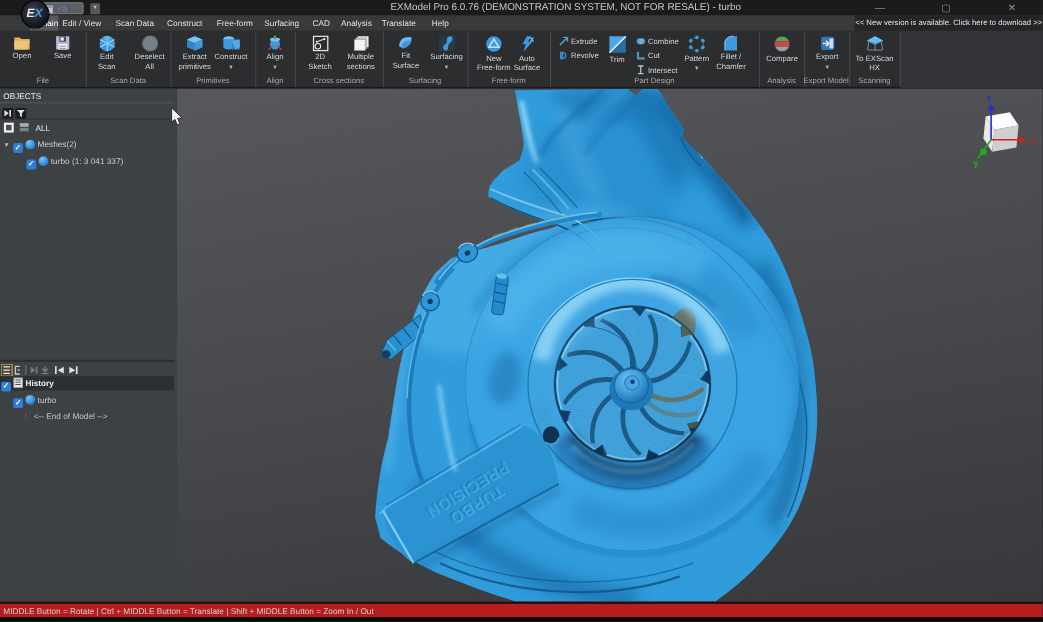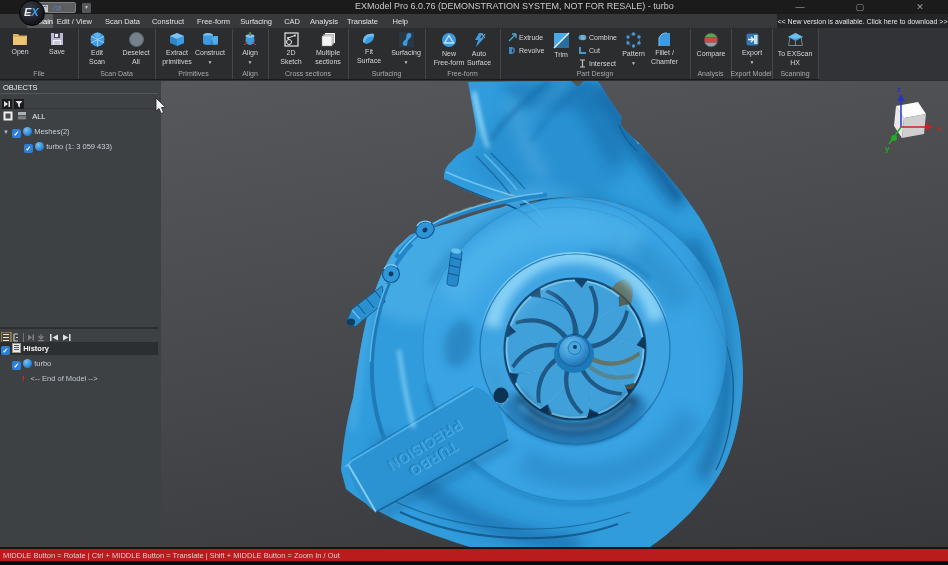--- a/index.html
+++ b/index.html
@@ -289,21 +289,21 @@
       <svg width="10" height="10" viewBox="0 0 10 10" style="vertical-align:-2px;">
           <rect x="0.5" y="0.5" width="9" height="9" fill="#f0f0f0"></rect>
           <rect x="2.5" y="2.5" width="5" height="5" fill="#4a4d50"></rect>
         </svg>
       <svg width="10" height="10" viewBox="0 0 10 10" style="vertical-align:-2px; margin-left:2px;">
           <rect x="1" y="1" width="8" height="3.2" fill="#aab2ba"></rect>
           <rect x="1" y="5.2" width="8" height="3.2" fill="#7a8288"></rect>
         </svg>
       <span style="color:#e8e8e8; margin-left:3px;">ALL</span></div>
     <div class="treerow" style="left:3px; top:45px;"><span style="color:#aeb6be; font-size:6px;">▼</span><span class="cb" style="margin-left:3px;">✓</span> <span class="sphere"></span> <span>Meshes(2)</span></div>
-    <div class="treerow" style="left:24px; top:60px;"><span class="cb">✓</span> <span class="sphere"></span> <span>turbo (1: 3 059 433)</span></div>
+    <div class="treerow" style="left:24px; top:60px;"><span class="cb">✓</span> <span class="sphere"></span> <span>turbo (1: 3 041 337)</span></div>
     <div id="hist-tools">
       <svg width="72" height="11" viewBox="0 0 72 11" style="margin:2px 0 0 1px;">
         <rect x="0" y="0" width="10" height="11" fill="#4a4336" stroke="#caa868" stroke-width="1"></rect>
         <path d="M2 2.5 h6 M2 5.5 h6 M2 8.5 h6" stroke="#e8e8e8" stroke-width="1.2"></path>
         <path d="M13 2 h4 M13 2 v7 h4 M15 5.5 h2" stroke="#c8c8c8" stroke-width="1.2" fill="none"></path>
         <rect x="22" y="1" width="1" height="9" fill="#707274"></rect>
         <g opacity="0.45">
             <path d="M27 2.5 L31 5.5 L27 8.5 Z" fill="#c8c8c8"></path>
             <rect x="31.5" y="2.5" width="1.5" height="6" fill="#c8c8c8"></rect>
           </g>

